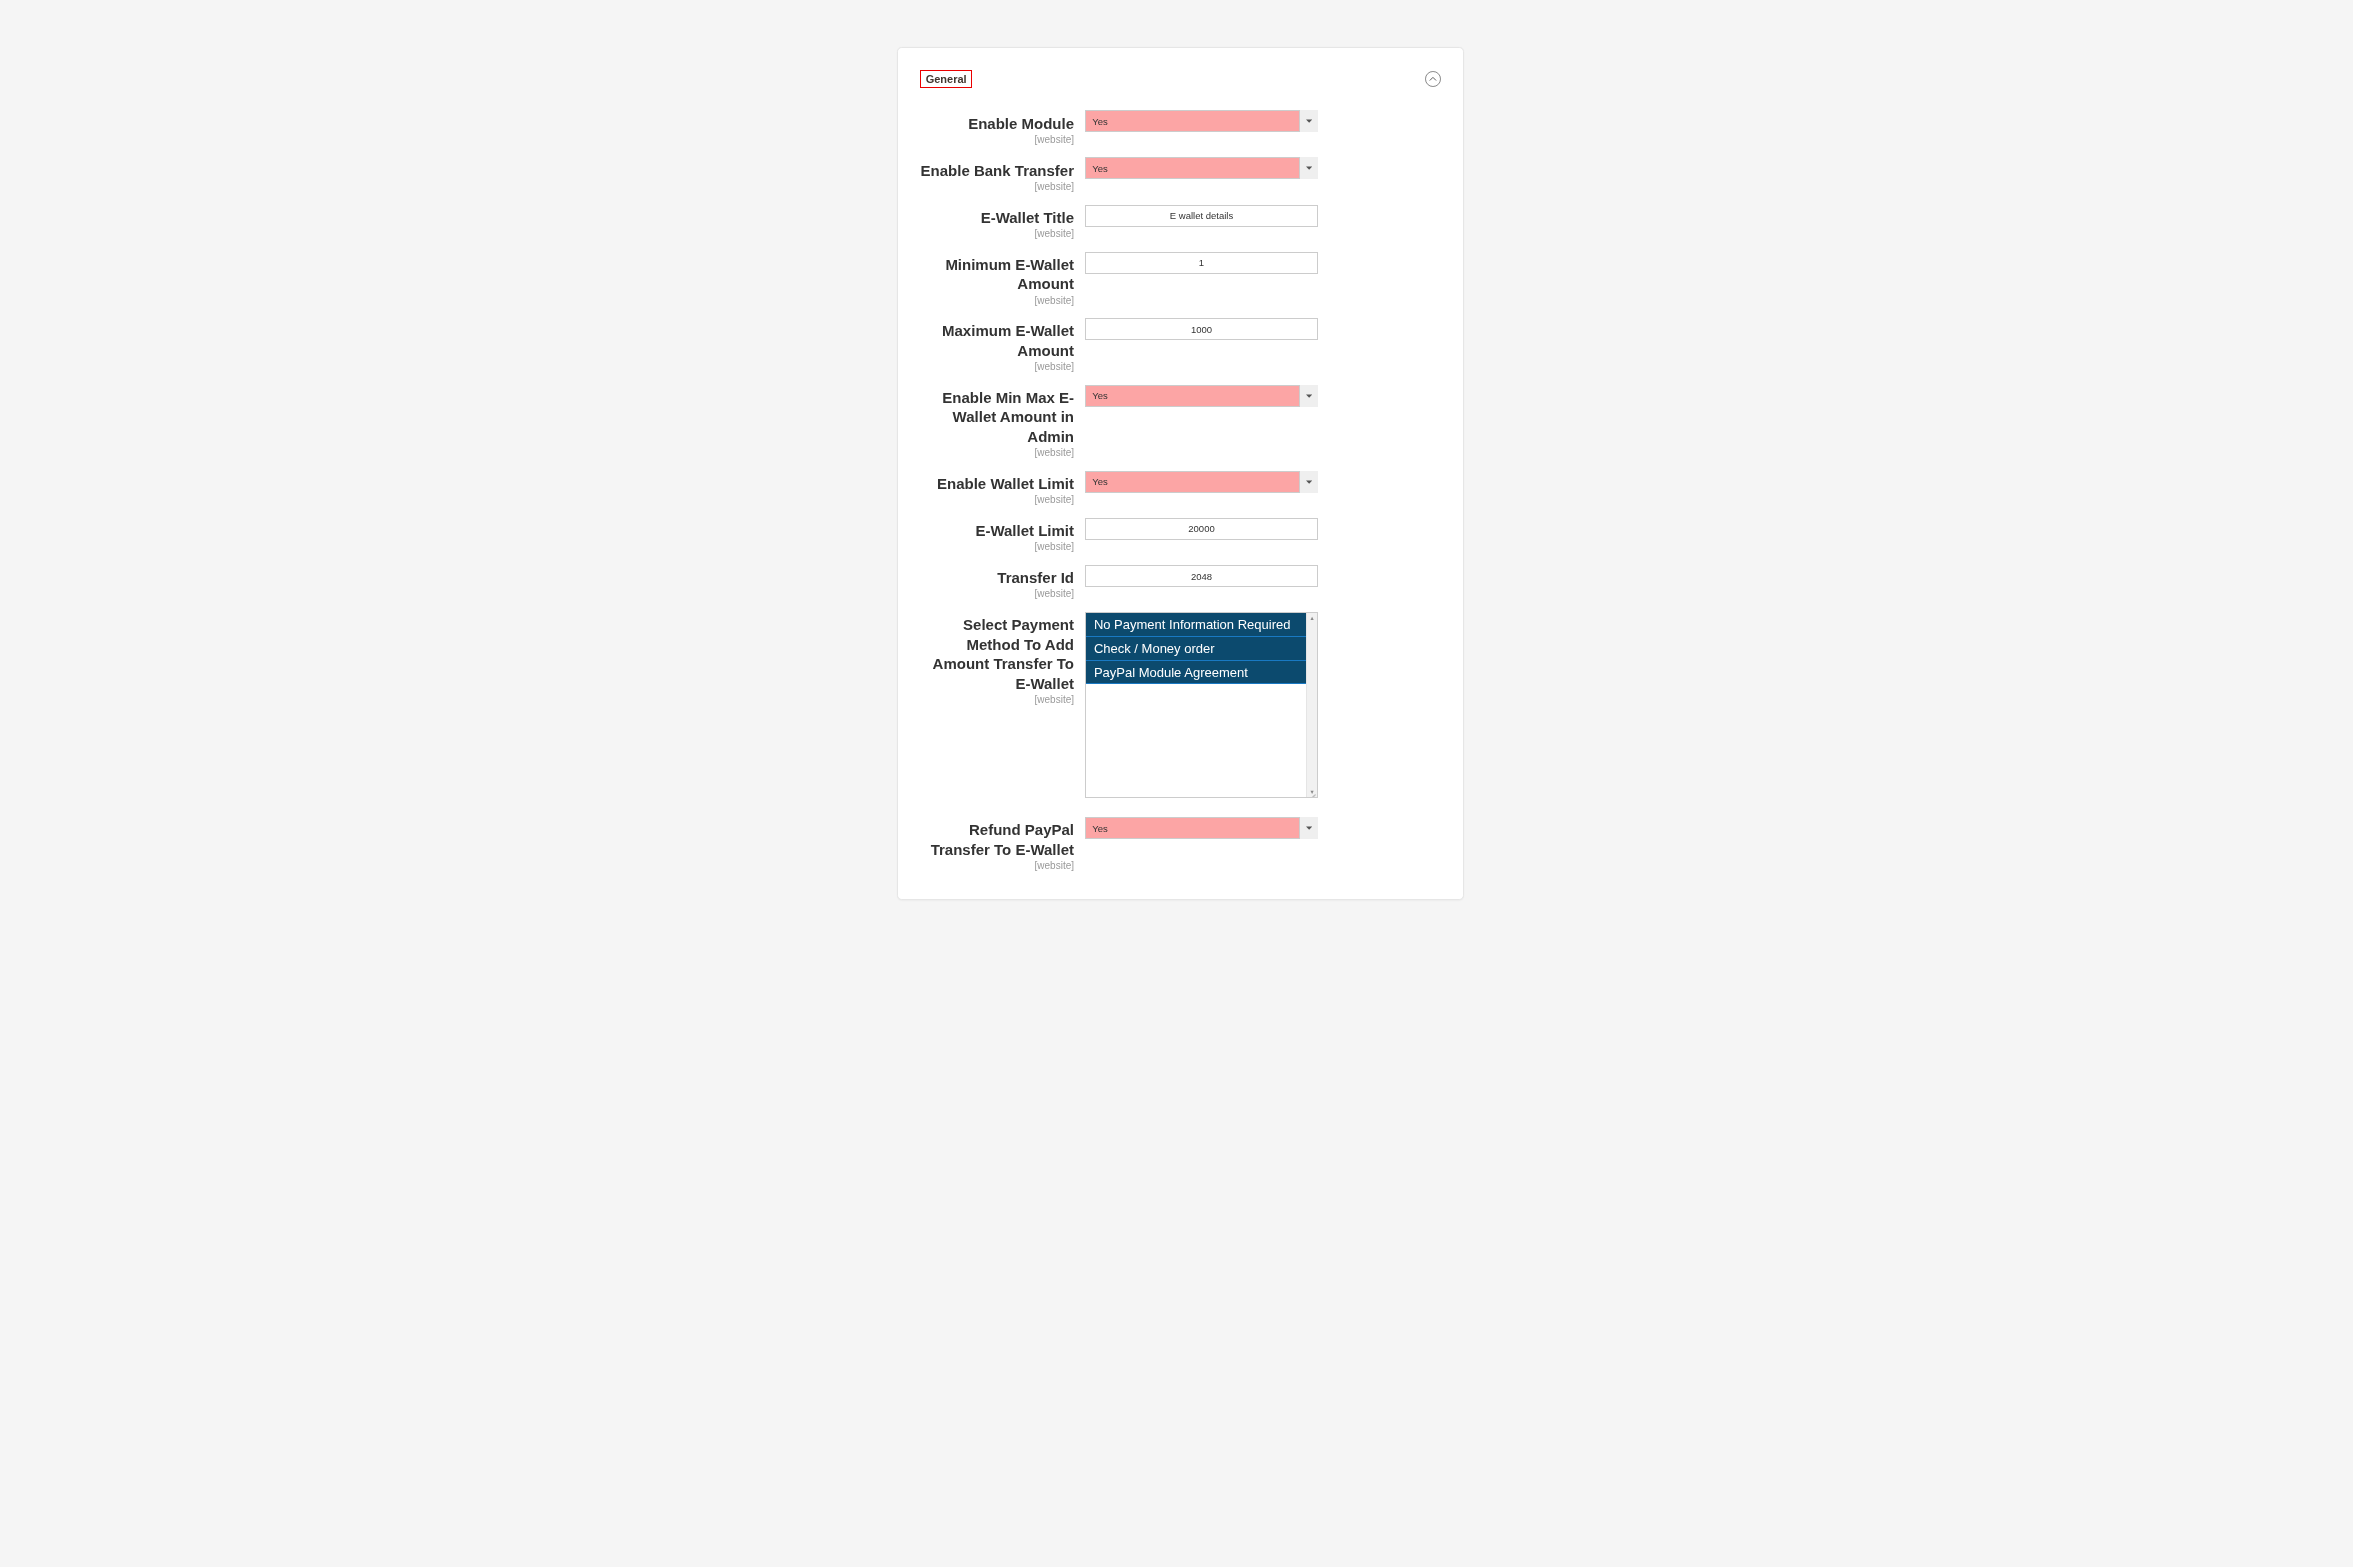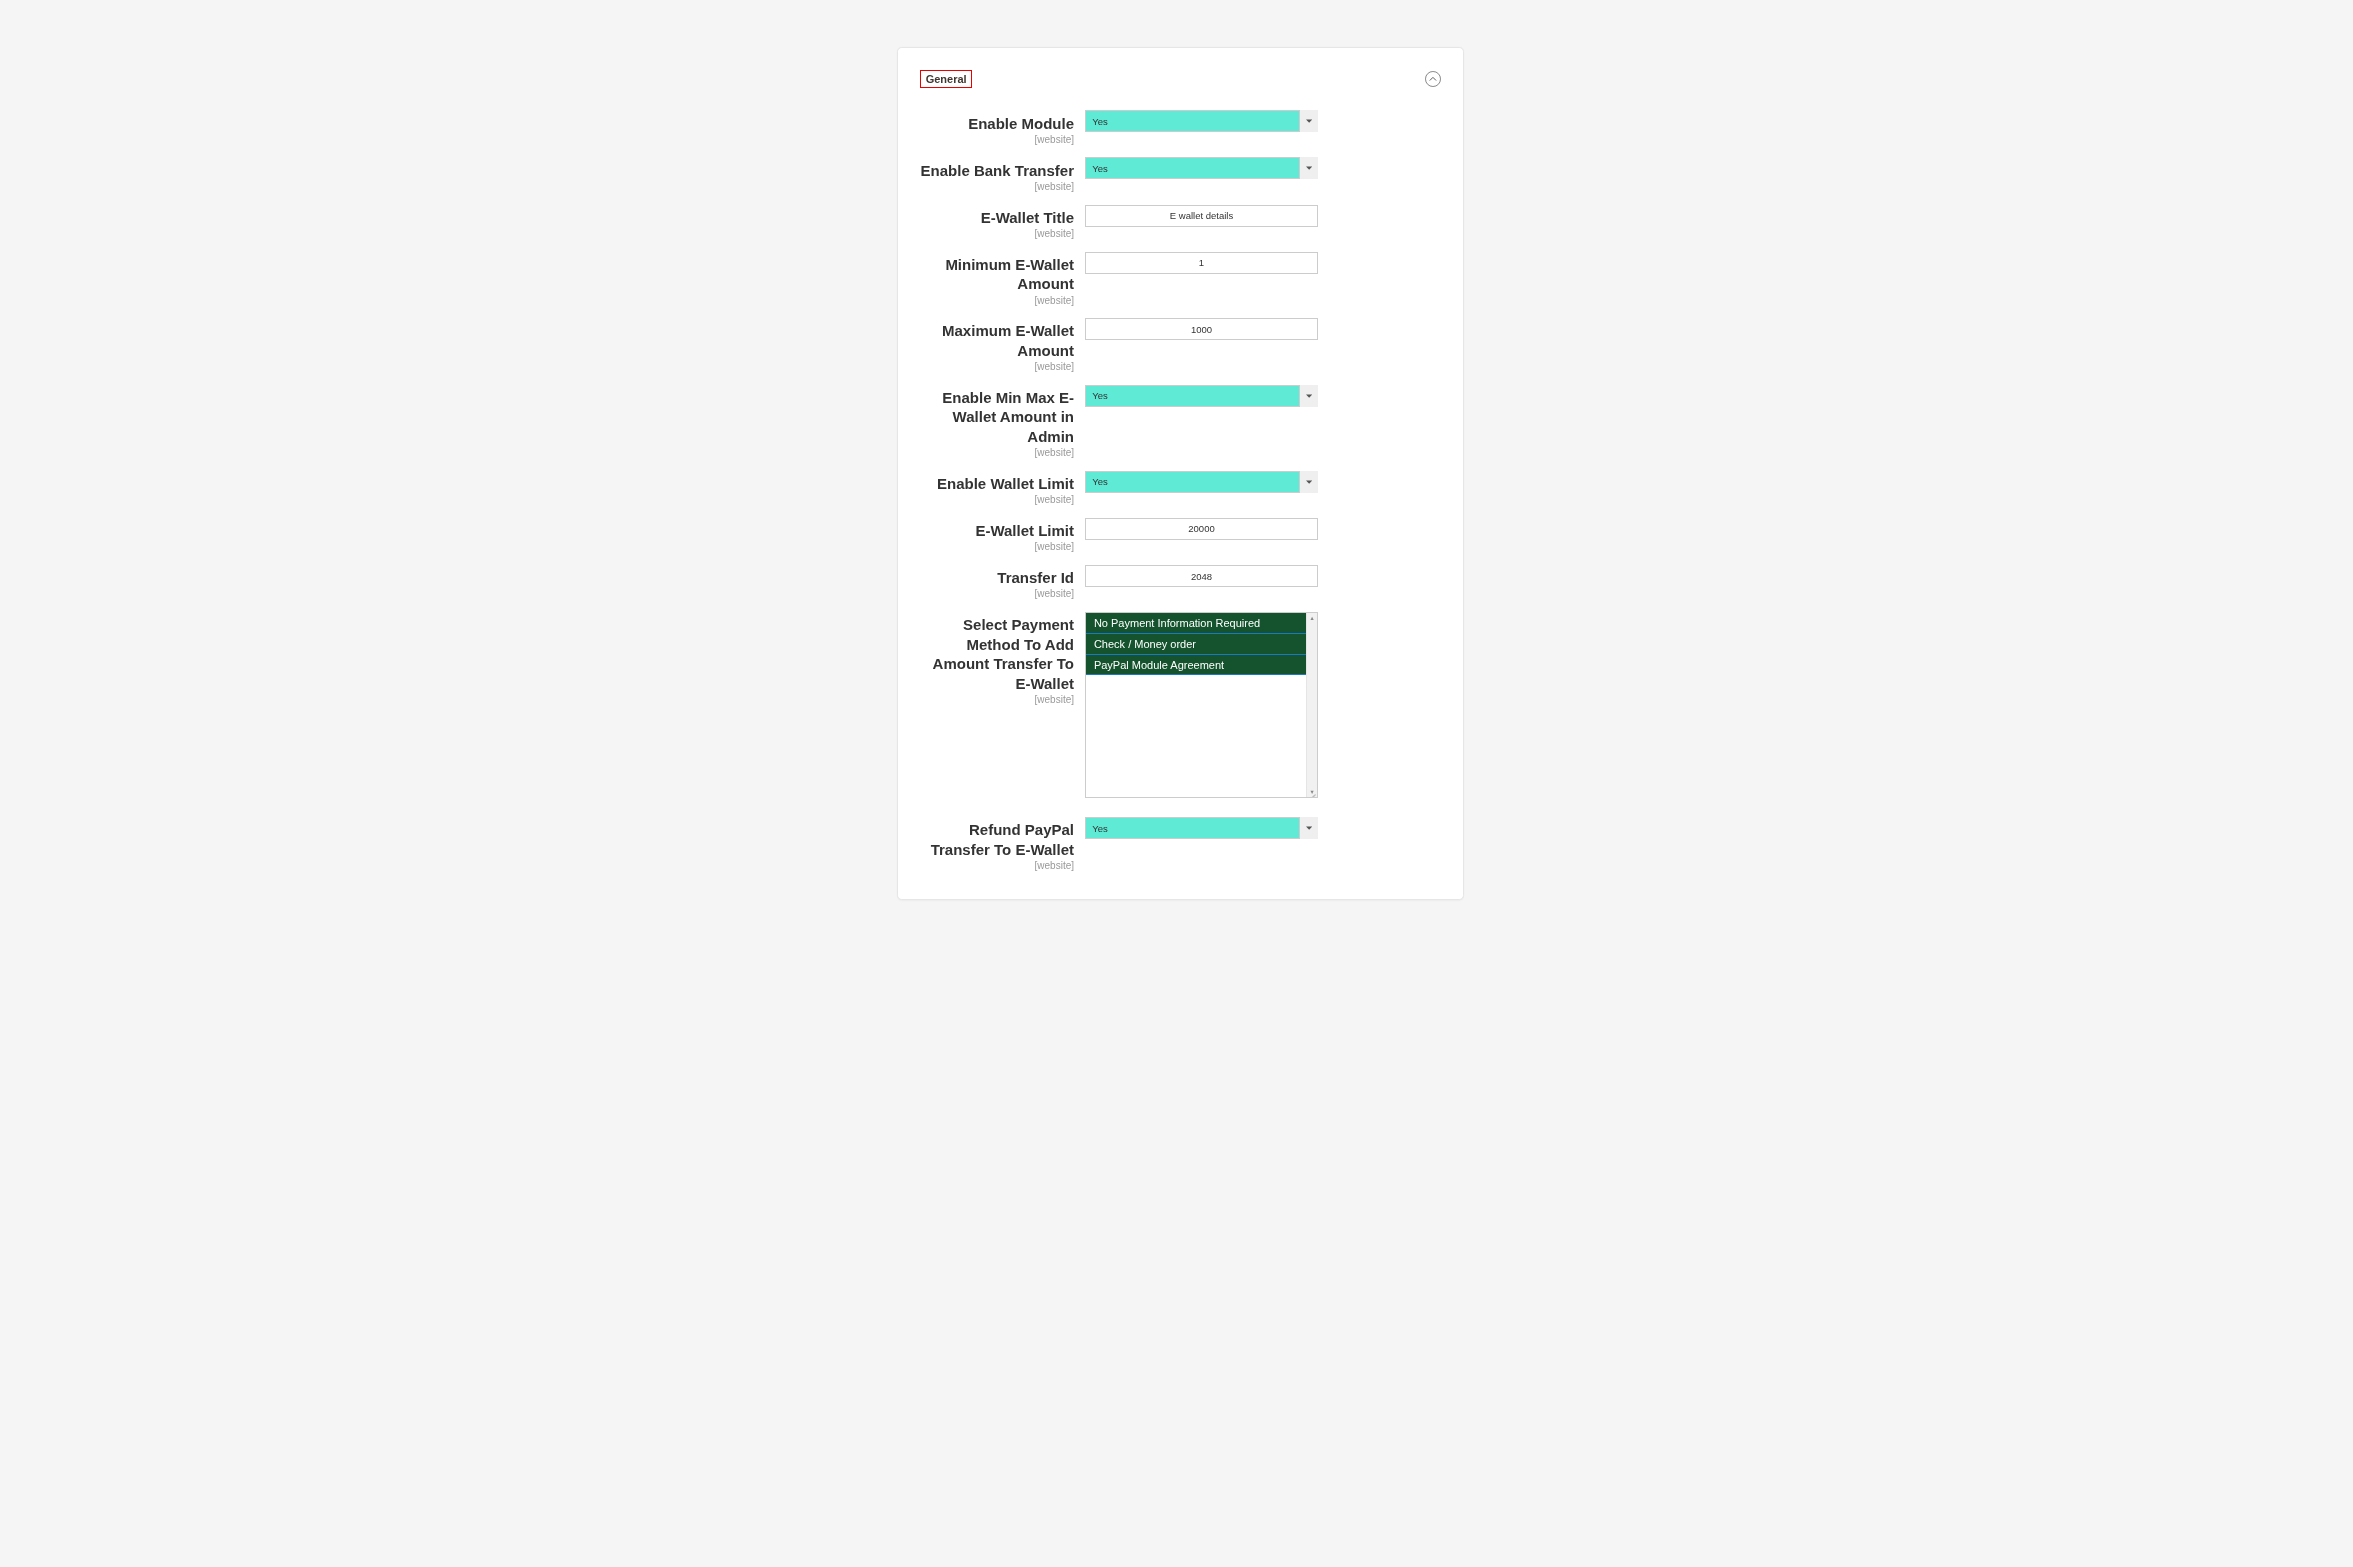--- a/index.html
+++ b/index.html
@@ -91,21 +91,21 @@
   .text-input::placeholder { color: #333; }
 
   .select-wrap {
     position: relative;
     width: 100%;
   }
   .select-input {
     width: 100%;
     height: 22px;
     border: 0.8px solid #ccc;
-    background: #5eead4;
+    background: #fca5a5;
     padding: 0 23.6px 0 6.3px;
     font-size: 9.5px;
     color: #333;
     display: flex;
     align-items: center;
   }
   .select-arrow {
     position: absolute;
     right: 0; top: 0;
     width: 19px; height: 22px;
@@ -121,23 +121,23 @@
     border: 0.8px solid #ccc;
     position: relative;
     overflow: hidden;
   }
   .multiselect-inner {
     position: absolute;
     left: 0; top: 0; right: 11px;
   }
   .ms-option {
     padding: 3.9px 7.9px;
-    font-size: 11px;
+    font-size: 13px;
     color: #fff;
-    background: #14532d;
+    background: #0c4a6e;
     border-bottom: 0.8px solid #1979c3;
     cursor: pointer;
   }
   .ms-scrollbar {
     position: absolute;
     right: 0; top: 0; bottom: 0;
     width: 11px;
     background: #f1f1f1;
     border-left: 0.8px solid #e5e5e5;
     display: flex;

